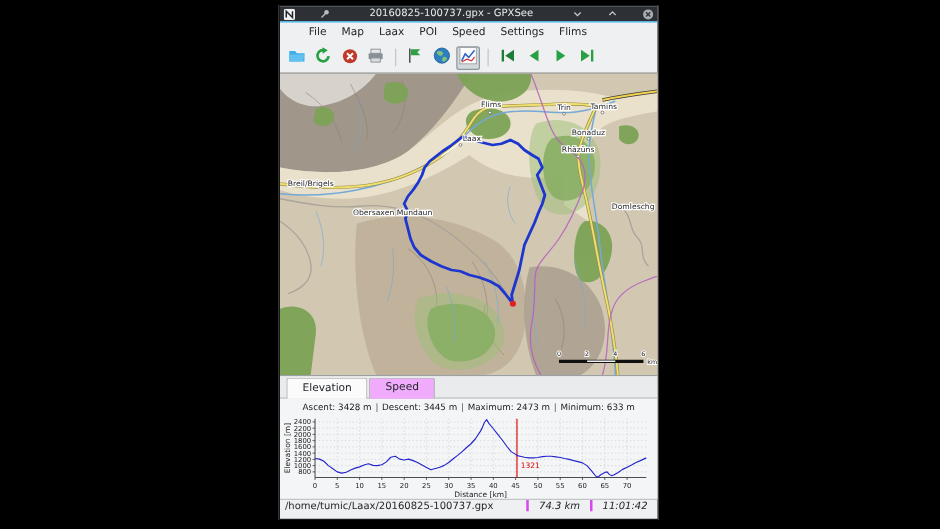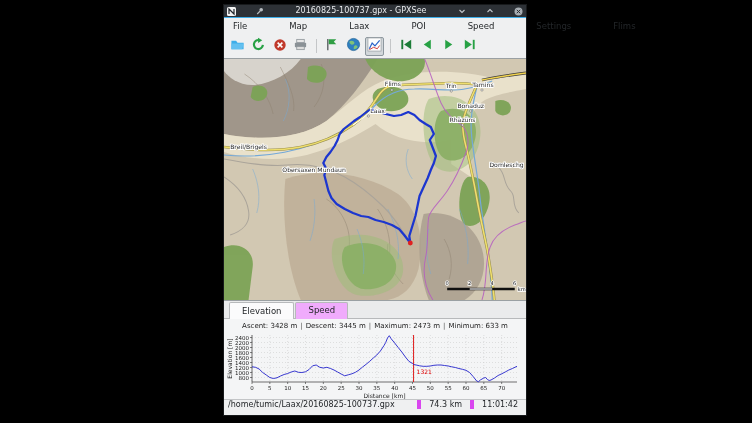--- a/index.html
+++ b/index.html
@@ -8,21 +8,21 @@
             font-family:"DejaVu Sans","Liberation Sans",sans-serif; }
   .window { position:absolute; left:223px; top:4px; width:304px; height:412px;
             background:#eff0f1; border:1px solid #17191b; display:flex; flex-direction:column; }
   
   .titlebar { height:12px; background:#2d3136; display:flex; align-items:center; padding:0 3px; gap:20px; flex:0 0 auto; }
   .titlebar .title { flex:1; text-align:center; color:#e8eaec; font-size:8px; line-height:12px;
                      white-space:nowrap; overflow:hidden; }
   .tb-ico { display:flex; align-items:center; }
   .accent { height:1px; background:#3daee9; flex:0 0 auto; }
   
-  .menubar { height:16px; display:flex; align-items:flex-start; padding-left:3px; flex:0 0 auto;gap:30px; }
+  .menubar { height:16px; display:flex; align-items:flex-start; padding-left:17px; flex:0 0 auto; }
   .menu-item { font-size:8.5px; color:#232629; padding:0 6px; line-height:16px; }
   
   .toolbar { height:24px; display:flex; align-items:center; padding:0 4px; gap:2px; flex:0 0 auto; }
   .tbtn { width:19px; height:19px; display:flex; align-items:center; justify-content:center; border:1px solid transparent; border-radius:2px; }
   .tbtn.checked { background:#d3d8db; border:1px solid #8d979e; }
   .tsep { width:1px; height:14px; background:#c4c6c8; margin:0 4px; }
   
   .map { flex:1 1 auto; border-top:1px solid #9aa0a3; border-bottom:1px solid #9aa0a3; background:#d2c8b2; overflow:hidden; }
   .map svg { display:block; width:100%; height:100%; }
   .map-label { font-size:6px; fill:#272727; stroke:#ffffff; stroke-width:1.8px; paint-order:stroke; font-weight:500; }
@@ -33,21 +33,21 @@
          border-radius:2px 2px 0 0; background:#f0abfc; margin-right:1px; position:relative; top:1px; }
   .tab.active { background:#fbfbfc; padding-top:3px; }
   
   .graph { height:80px; background:#f4f5f6; flex:0 0 auto; padding-top:2px; }
   .stats { font-size:7px; color:#1c1c1c; text-align:center; height:10px; line-height:10px; white-space:nowrap; }
   .stats .sep { margin:0 3px; color:#555; }
   .graph svg { display:block; margin:0 auto; }
   
   .statusbar { height:16px; border-top:1px solid #c3c5c7; display:flex; align-items:flex-start; font-size:8px; color:#232629; flex:0 0 auto; }
   .status-path { flex:1; padding:0 4px; white-space:nowrap; overflow:hidden; }
-  .status-cell { padding:0 8px; border-left:4px solid #d946ef; white-space:nowrap; }
+  .status-cell { padding:0 8px; border-left:2px solid #d946ef; white-space:nowrap;font-style:italic; }
 </style>
 </head>
 <body>
 
 <div class="screen">
   <div class="window">
 
     <div class="titlebar">
       <span class="tb-ico">
         <svg width="9" height="9" viewBox="0 0 9 9">

